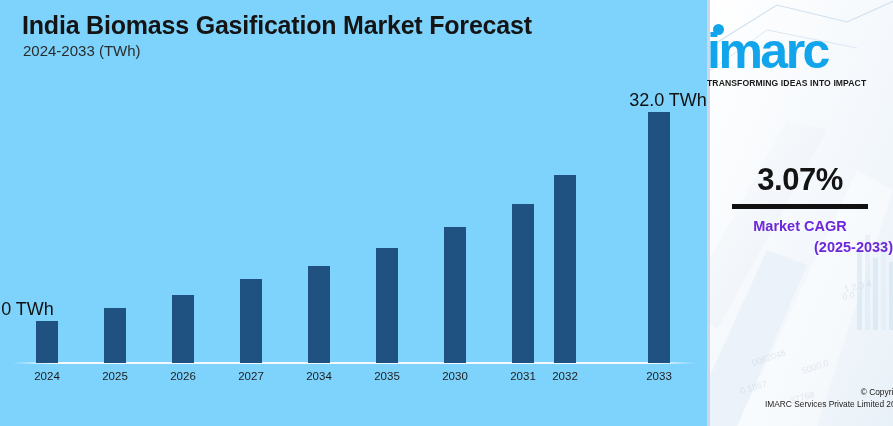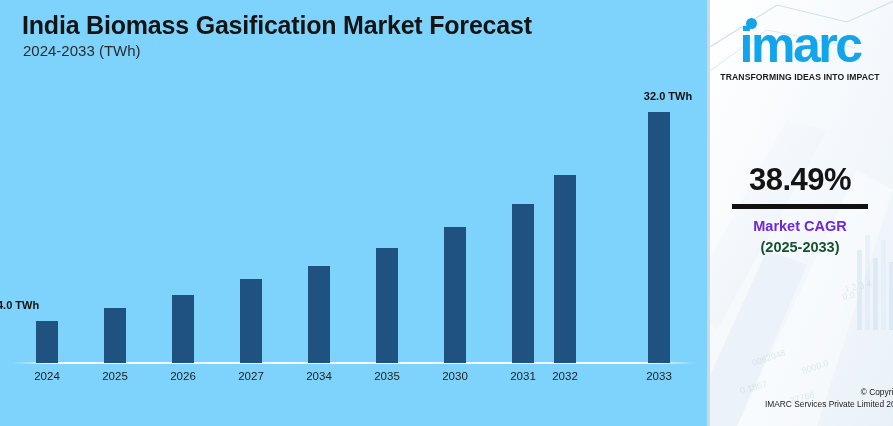--- a/index.html
+++ b/index.html
@@ -69,22 +69,22 @@
     position: absolute;
     left: 0;
     width: 100%;
     top: 370px;
     text-align: center;
     font-size: 11.5px;
     color: #1d1d1d;
   }
   .value-label {
     position: absolute;
-    font-size: 11px;
-    font-weight: bold;
+    font-size: 18px;
+    font-weight: normal;
     color: #111111;
     white-space: nowrap;
   }
 
   
   #brand-panel {
     position: absolute;
     left: 707px; top: 0;
     width: 186px; height: 426px;
     background: #f2f6fb;
@@ -97,23 +97,23 @@
   }
   #brand-divider {
     position: absolute;
     left: 0; top: 0;
     width: 3px; height: 426px;
     background: #cdd7e8;
   }
 
   #logo-block {
     position: absolute;
-    left: 0; top: 22px;
+    left: 0; top: 28px;
     width: 186px;
-    text-align: center;
+    text-align: left;
   }
   #logo-wordmark {
     position: relative;
     display: inline-block;
     font-size: 50px;
     font-weight: bold;
     color: #12a5ec;
     letter-spacing: -2.5px;
     line-height: 0.92;
   }
@@ -152,21 +152,22 @@
   }
   #cagr-label {
     font-size: 14.5px;
     font-weight: bold;
     color: #6d28d9;
   }
   #cagr-period {
     margin-top: 5px;
     font-size: 14.5px;
     font-weight: bold;
-    color: #14532d;
+    color: #6d28d9;
+    text-align: right;
   }
 
   #copyright-block {
     position: absolute;
     left: 12px; bottom: 16px;
     width: 186px;
     text-align: right;
     line-height: 1.45;
   }
   #copyright-line1 { font-size: 8.4px; color: #222222; }
@@ -276,21 +277,21 @@
 
     <div id="logo-block">
       <div id="logo-wordmark">
         <span id="logo-dot"></span>
         <span>imarc</span>
       </div>
       <div id="logo-tagline">TRANSFORMING IDEAS INTO IMPACT</div>
     </div>
 
     <div id="cagr-block">
-      <div id="cagr-value">38.49%</div>
+      <div id="cagr-value">3.07%</div>
       <div id="cagr-rule"></div>
       <div id="cagr-label">Market CAGR</div>
       <div id="cagr-period">(2025-2033)</div>
     </div>
 
     <div id="copyright-block">
       <div id="copyright-line1">© Copyright</div>
       <div id="copyright-line2">IMARC Services Private Limited 2034</div>
     </div>
   </div>

